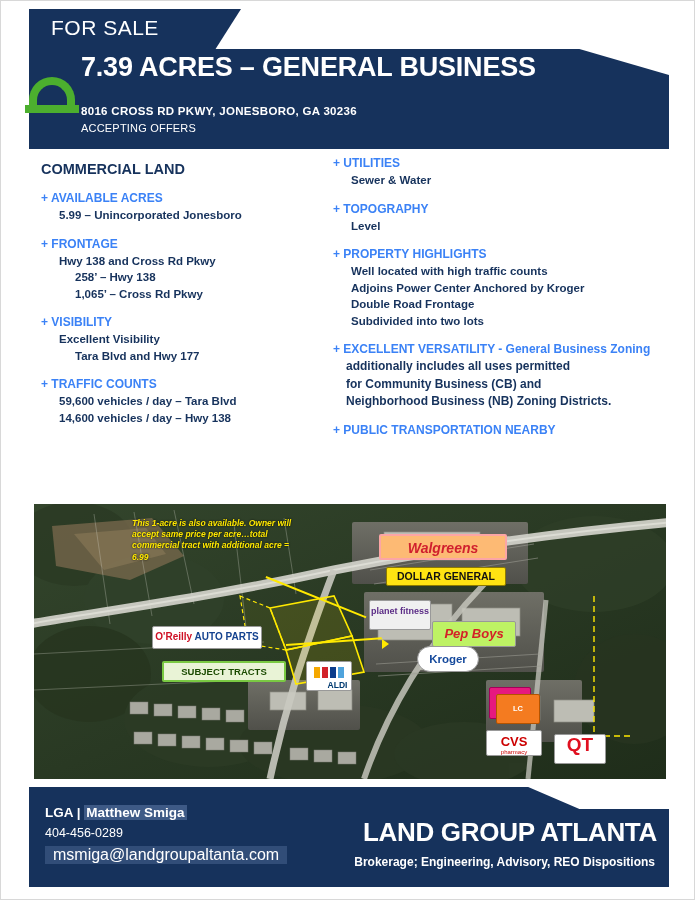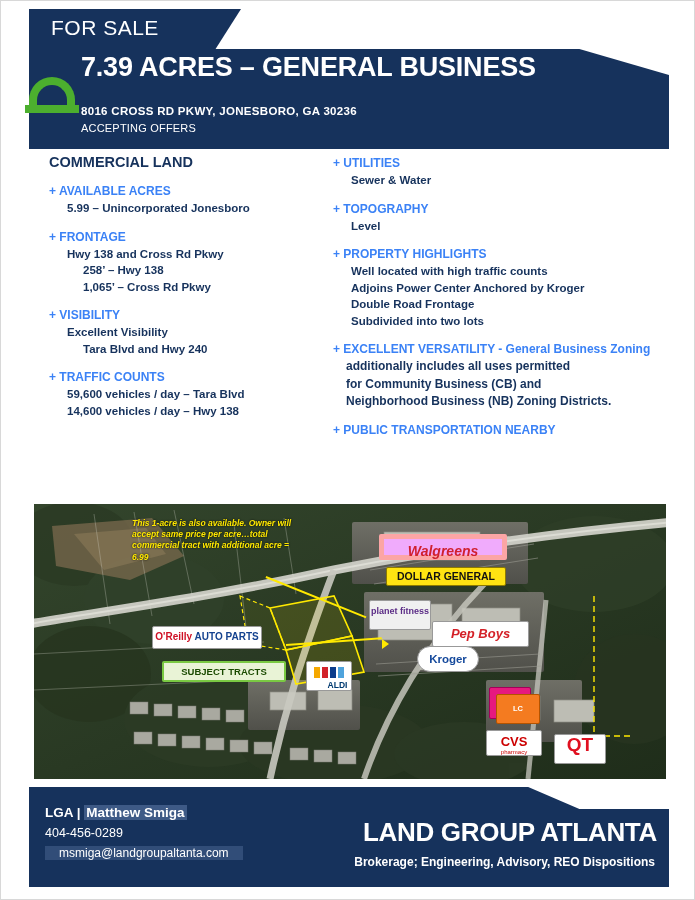--- a/index.html
+++ b/index.html
@@ -88,23 +88,22 @@
   .logo-mark .base {
     position: absolute;
     left: 2px; top: 34px;
     width: 54px; height: 8px;
     background: #4caf2e;
   }
 
   
   .col-left {
     position: absolute;
-    left: 40px; top: 153px;
+    left: 40px; top: 160px;
     width: 290px;
-    margin-left: 8px;
   }
   .col-right {
     position: absolute;
     left: 332px; top: 155px;
     width: 350px;
   }
   .sec-title {
     font-size: 14.5px;
     font-weight: bold;
     color: #16325c;
@@ -156,23 +155,23 @@
   }
   .badge {
     position: absolute;
     font-weight: bold;
     text-align: center;
     line-height: 1.05;
     border-radius: 2px;
   }
   .badge-walgreens {
     left: 345px; top: 30px; width: 128px; height: 26px;
-    background: #f0abfc; color: #d0202e;
+    background: #fdba74; color: #d0202e;
     font-size: 14px; font-style: italic;
-    border: 5px solid #fca5a5; padding-top: 5px;
+    border: 2px solid #fca5a5; padding-top: 5px;
   }
   .badge-dollar {
     left: 352px; top: 63px; width: 120px; height: 19px;
     background: #ffe312; color: #111;
     font-size: 10.5px; padding-top: 3px;
     border: 1px solid #8d7a00;
   }
   .badge-planet {
     left: 335px; top: 96px; width: 62px; height: 30px;
     background: #f0f0f0; color: #5b2c86;
@@ -180,22 +179,22 @@
     border: 1px solid #999;
   }
   .badge-oreilly {
     left: 118px; top: 122px; width: 110px; height: 23px;
     background: #ffffff; color: #14428f;
     font-size: 10px; padding-top: 5px;
     border: 1px solid #999;
   }
   .badge-oreilly .o-red { color: #cf1126; }
   .badge-pepboys {
-    left: 398px; top: 117px; width: 97px; height: 26px;
-    background: #ffffff; color: #d42128;
+    left: 398px; top: 117px; width: 84px; height: 26px;
+    background: #bef264; color: #d42128;
     font-size: 13px; font-style: italic; padding-top: 5px;
     border: 1px solid #999;
   }
   .badge-kroger {
     left: 383px; top: 142px; width: 62px; height: 26px;
     background: #ffffff; color: #15499c;
     font-size: 11.5px; padding-top: 6px;
     border-radius: 13px; border: 1px solid #999;
   }
   .badge-subject {
@@ -276,24 +275,24 @@
   .agent-name .hl { background: #3e5a86; padding: 0 2px; }
   .agent-phone {
     position: absolute;
     left: 16px; top: 39px;
     font-size: 12.5px;
     color: #ffffff;
   }
   .agent-email {
     position: absolute;
     left: 16px; top: 59px;
-    font-size: 12px;
+    font-size: 16px;
     color: #ffffff;
     background: #314d78;
-    padding: 0 14px;
+    padding: 0 8px;
   }
   .brand {
     position: absolute;
     right: 12px; top: 30px;
     font-size: 26px;
     font-weight: bold;
     color: #ffffff;
     letter-spacing: -0.3px;
   }
   .brand-sub {
@@ -332,21 +331,21 @@
     <div class="blk">
       <div class="blk-head">+ FRONTAGE</div>
       <div class="blk-line">Hwy 138 and Cross Rd Pkwy</div>
       <div class="blk-line ind2">258’ – Hwy 138</div>
       <div class="blk-line ind2">1,065’ – Cross Rd Pkwy</div>
     </div>
 
     <div class="blk">
       <div class="blk-head">+ VISIBILITY</div>
       <div class="blk-line">Excellent Visibility</div>
-      <div class="blk-line ind2">Tara Blvd and Hwy 240</div>
+      <div class="blk-line ind2">Tara Blvd and Hwy 177</div>
     </div>
 
     <div class="blk">
       <div class="blk-head">+ TRAFFIC COUNTS</div>
       <div class="blk-line">59,600 vehicles / day – Tara Blvd</div>
       <div class="blk-line">14,600 vehicles / day – Hwy 138</div>
     </div>
   </div>
 
   <div class="col-right">

